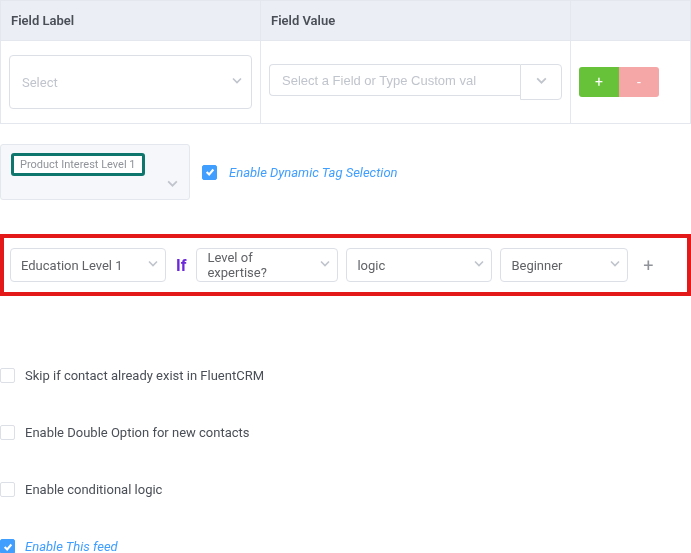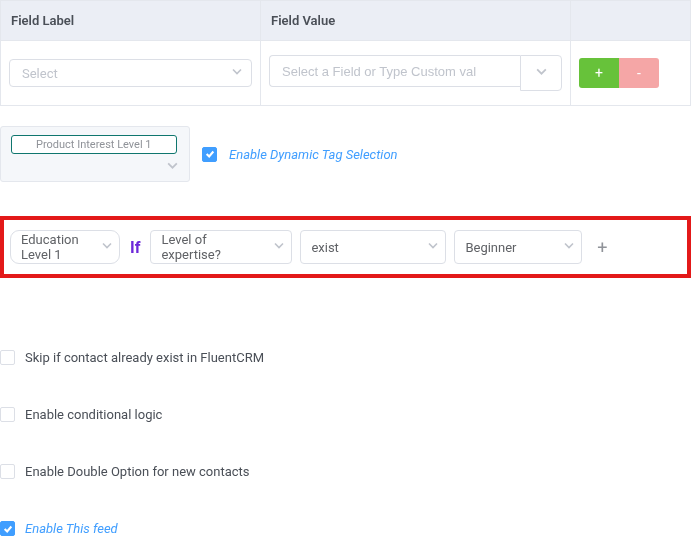--- a/index.html
+++ b/index.html
@@ -32,21 +32,21 @@
   background: #fff;
   vertical-align: middle;
 }
 .field-table th.col-actions,
 .field-table td.col-actions { width: 120px; }
 .field-table th.col-label { width: 260px; }
 
 .sel {
   position: relative;
   width: 100%;
-  height: 28px;
+  height: 54px;
   border: 1px solid #dcdfe6;
   border-radius: 4px;
   background: #fff;
   display: flex;
   align-items: center;
   padding: 0 30px 0 12px;
   color: #c0c4cc;
   font-size: 13px;
   cursor: pointer;
 }
@@ -117,23 +117,23 @@
   border: 1px solid #e4e7ed;
   border-radius: 3px;
   padding: 8px 10px 18px 10px;
   position: relative;
   height: 56px;
 }
 .tag-chip {
   display: inline-flex;
   align-items: center;
   background: #fff;
-  border: 1px solid #0f766e;
+  border: 3px solid #0f766e;
   border-radius: 3px;
-  padding: 2px 24px;
+  padding: 2px 6px;
   font-size: 11px;
   color: #909399;
 }
 .tag-box-chev {
   position: absolute;
   right: 10px;
   bottom: 6px;
 }
 .tag-box-chev svg { width: 13px; height: 13px; fill: none; stroke: #c0c4cc; stroke-width: 1.6; }
 
@@ -185,21 +185,21 @@
   width: 24px;
   height: 30px;
   display: flex;
   align-items: center;
   justify-content: center;
   font-size: 18px;
   color: #909399;
   cursor: pointer;
 }
 
-.w1 { width: 110px; border-radius: 9px; }
+.w1 { width: 156px; }
 .w2 { width: 142px; }
 .w3 { width: 146px; }
 .w4 { width: 128px; }
 
 
 .opts {
   margin-top: 72px;
 }
 .opt-row {
   display: flex;
@@ -283,21 +283,21 @@
   <span class="cond-if">If</span>
   <div class="cond-sel w2">
     <span>Level of expertise?</span>
     <span class="chev">
       <svg viewBox="0 0 12 12">
           <polyline points="2,4 6,8 10,4"></polyline>
         </svg>
     </span>
   </div>
   <div class="cond-sel w3">
-    <span>exist</span>
+    <span>logic</span>
     <span class="chev">
       <svg viewBox="0 0 12 12">
           <polyline points="2,4 6,8 10,4"></polyline>
         </svg>
     </span>
   </div>
   <div class="cond-sel w4">
     <span>Beginner</span>
     <span class="chev">
       <svg viewBox="0 0 12 12">
@@ -308,25 +308,25 @@
   <div class="btn-add-cond">+</div>
 </div>
 
 <div class="opts">
   <div class="opt-row">
     <span class="cb"></span>
     <span class="cb-label">Skip if contact already exist in FluentCRM</span>
   </div>
   <div class="opt-row">
     <span class="cb"></span>
-    <span class="cb-label">Enable conditional logic</span>
+    <span class="cb-label">Enable Double Option for new contacts</span>
   </div>
   <div class="opt-row">
     <span class="cb"></span>
-    <span class="cb-label">Enable Double Option for new contacts</span>
+    <span class="cb-label">Enable conditional logic</span>
   </div>
   <div class="opt-row">
     <span class="cb checked">
       <svg viewBox="0 0 12 12">
           <polyline points="2,6 5,9 10,3"></polyline>
         </svg>
     </span>
     <span class="cb-label blue">Enable This feed</span>
   </div>
 </div>

